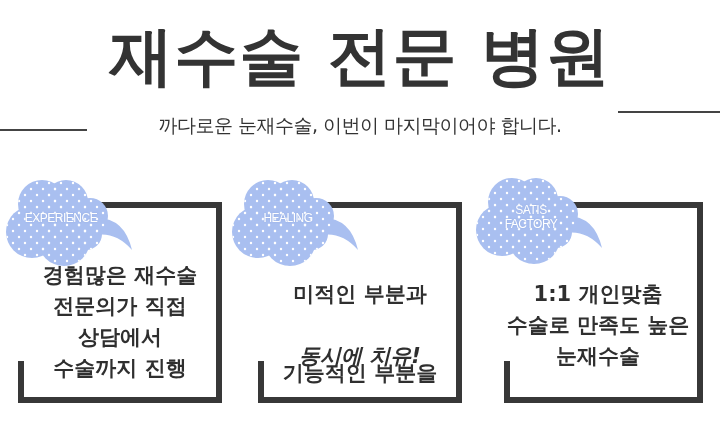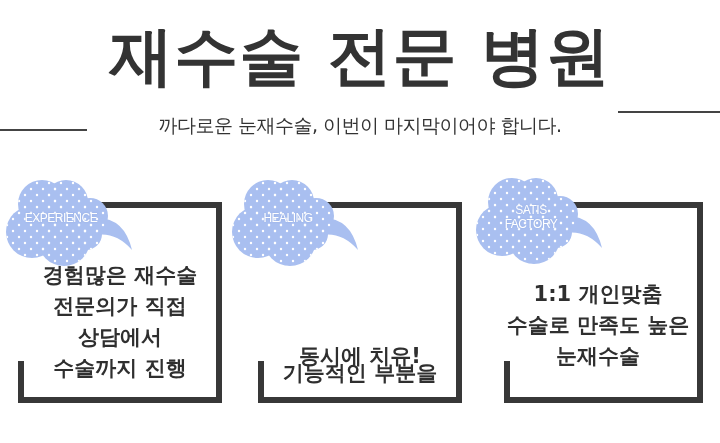--- a/index.html
+++ b/index.html
@@ -107,22 +107,23 @@
     <g fill="url(#dots2)">
       <circle cx="38" cy="30" r="24"></circle>
         <circle cx="62" cy="28" r="22"></circle>
         <circle cx="86" cy="42" r="18"></circle>
       <circle cx="28" cy="58" r="26"></circle>
         <circle cx="60" cy="66" r="26"></circle>
         <circle cx="82" cy="60" r="16"></circle>
     </g>
   </svg>
   <div class="cloud-label" style="left:8px; top:52px; width:80px;">HEALING</div>
+  <div class="card-text" style="top:119px;">미적인 부분과</div>
   <div class="card-text" style="top:150px;margin-top:48px;">기능적인 부분을</div>
-  <div class="card-text" style="top:181px;">동시에 치유!</div>
+  <div class="card-text" style="top:181px;font-style:italic;">동시에 치유!</div>
 </div>
 
 <div class="card" style="left:486px;">
   <div class="frame-top" style="left:79px; width:138px;"></div>
   <div class="frame-right" style="left:211px;"></div>
   <div class="frame-bottom" style="left:18px; width:199px;"></div>
   <div class="frame-left" style="left:18px;"></div>
   <svg class="cloud" viewBox="0 0 140 100" style="left:-12px; top:12px;">
     <defs>
       <pattern id="dots3" width="12" height="12" patternUnits="userSpaceOnUse">

